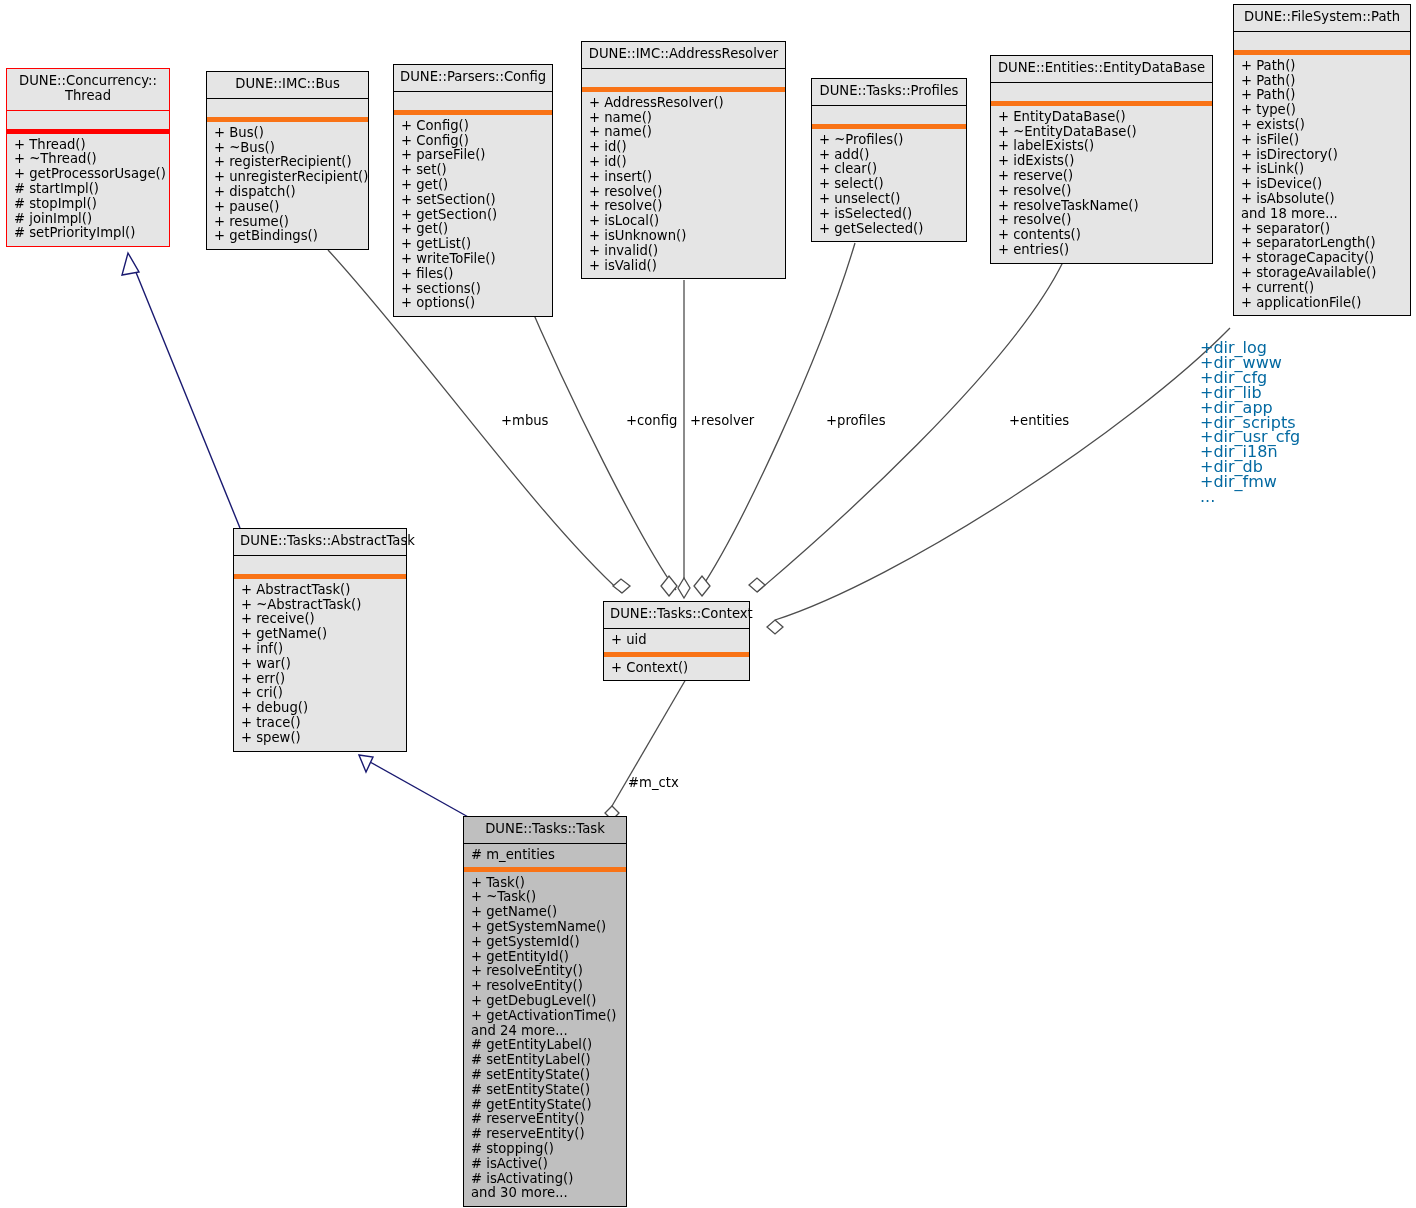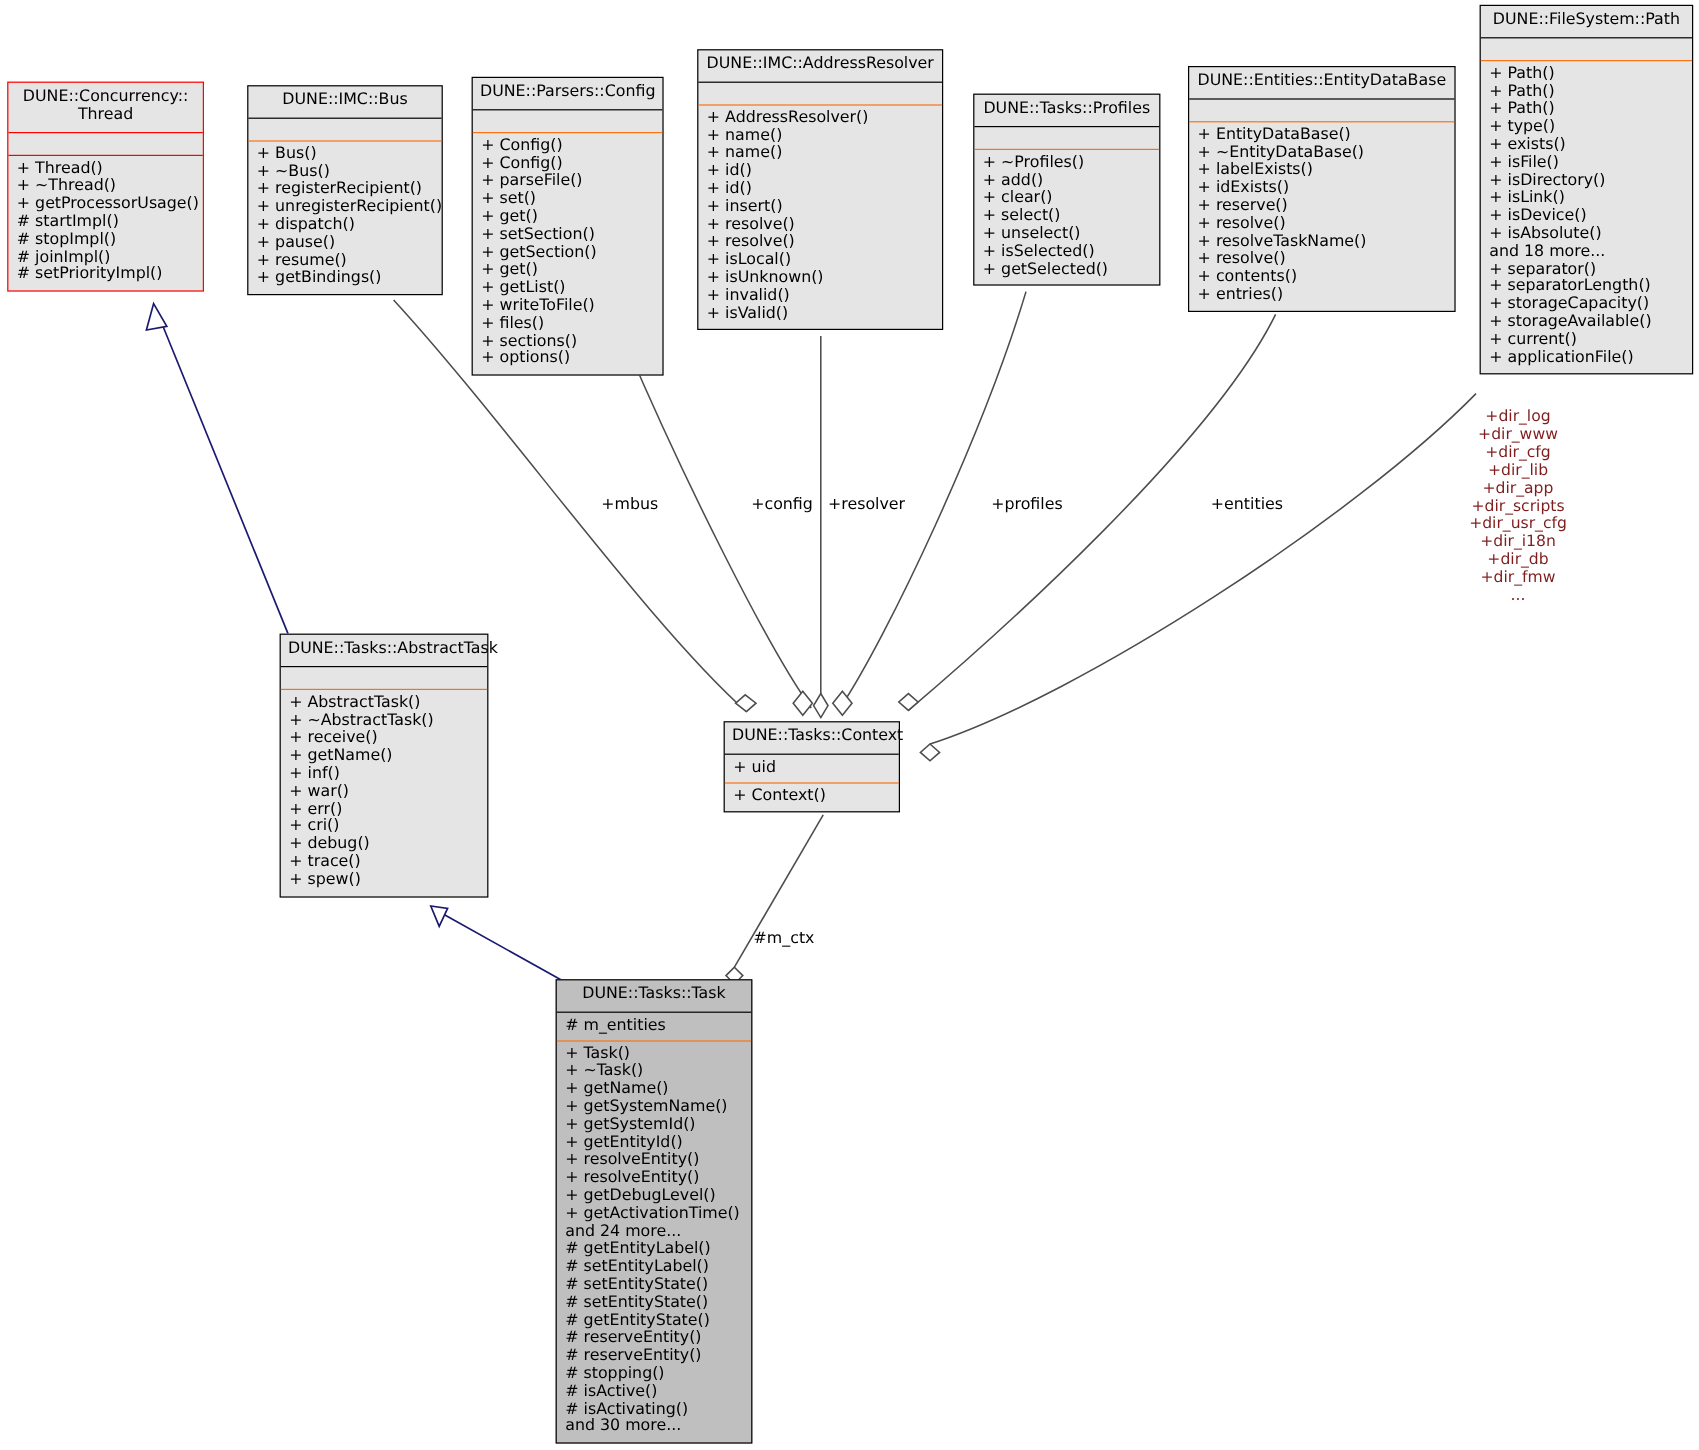--- a/index.html
+++ b/index.html
@@ -33,21 +33,21 @@
     color: #000000;
     line-height: 14.8px;
   }
   .umlbox .title {
     text-align: center;
     padding: 5px 6px 6px 6px;
     border-bottom: 1px solid #000000;
     white-space: pre-line;
   }
   .umlbox .attrs {
-    border-bottom: 1px solid #f97316;
+    border-bottom: 5px solid #f97316;
     padding: 4px 6px 4px 7px;
     min-height: 10px;
   }
   .umlbox .ops {
     padding: 4px 6px 5px 7px;
   }
   .umlbox .row {
     white-space: pre;
   }
   .umlbox.red {
@@ -60,24 +60,24 @@
     background: #bfbfbf;
   }
   .edge-label {
     position: absolute;
     font-size: 13.2px;
     color: #000000;
     white-space: pre;
   }
   .dirlist {
     position: absolute;
-    font-size: 13px;
+    font-size: 16px;
     line-height: 14.9px;
-    color: #7f1d1d;
-    text-align: center;
+    color: #0369a1;
+    text-align: left;
     white-space: pre;
   }
 </style>
 </head>
 <body>
 
 <div id="diagram">
 
   <svg id="edges" viewBox="0 0 1416 1208" xmlns="http://www.w3.org/2000/svg">
 

